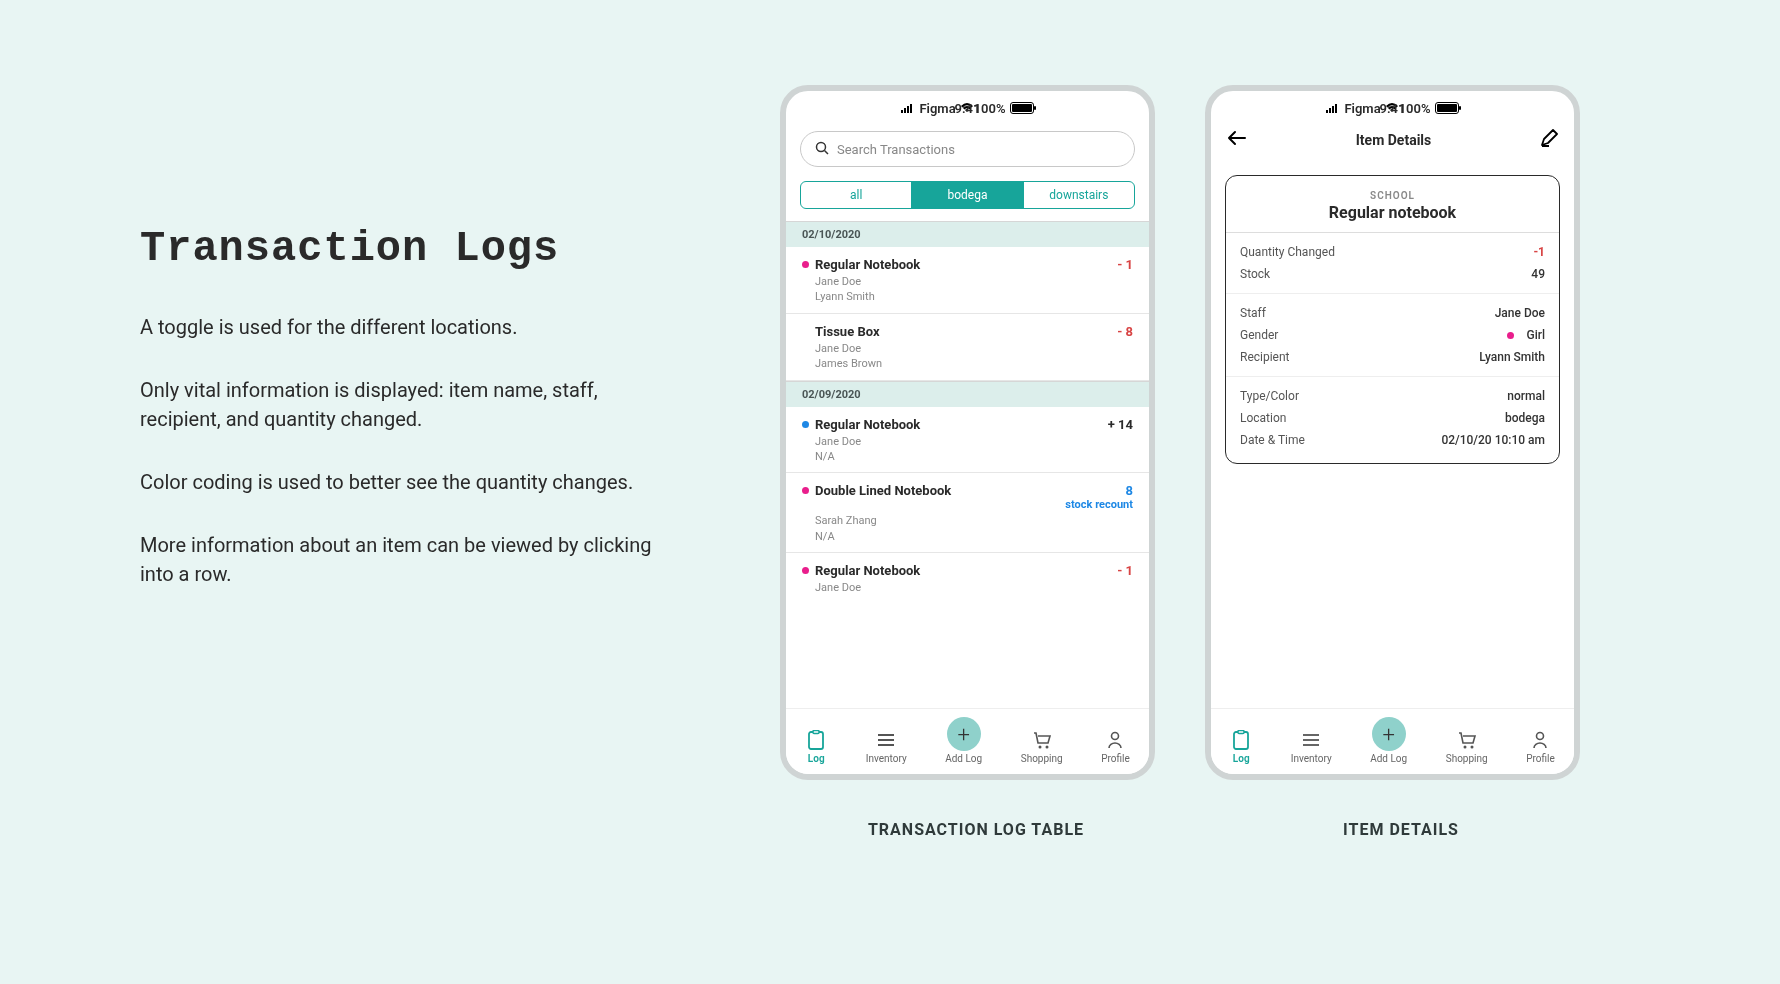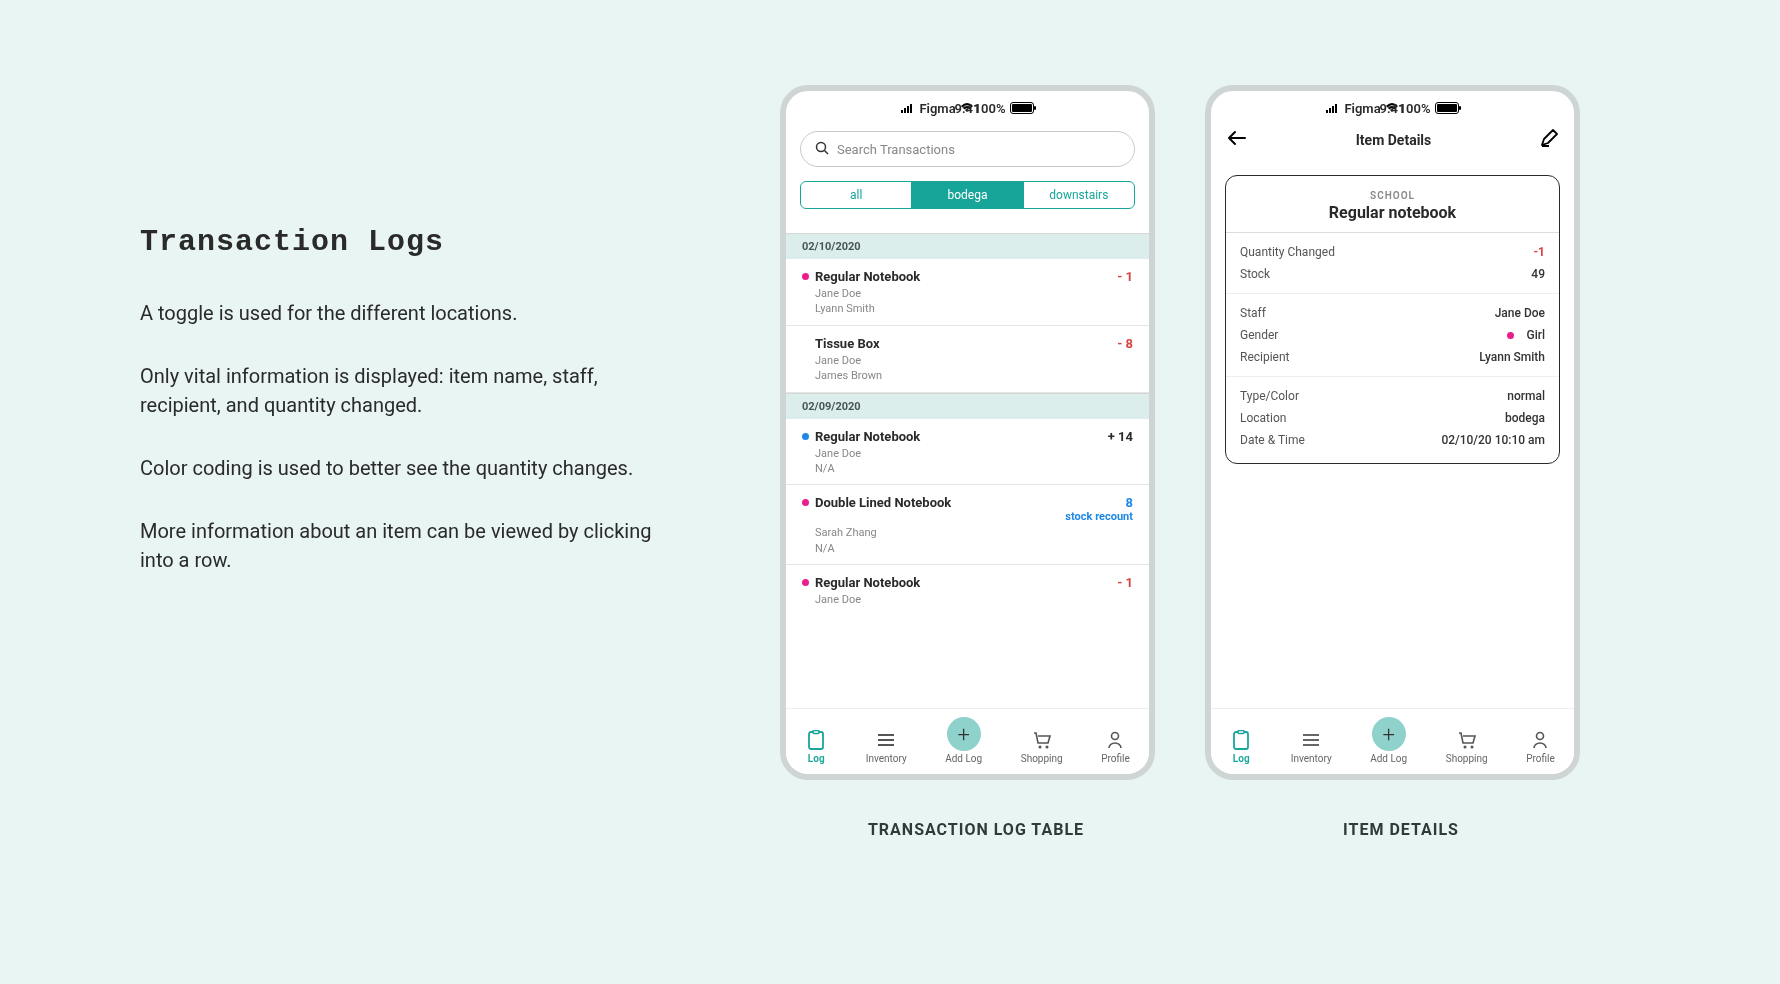--- a/index.html
+++ b/index.html
@@ -12,21 +12,21 @@
     color: #2a2a2a;
   }
   .description {
     position: absolute;
     left: 140px;
     top: 225px;
     width: 530px;
   }
   .description h1 {
     font-family: "Courier New", monospace;
-    font-size: 30px;
+    font-size: 42px;
     font-weight: 700;
     margin-bottom: 40px;
     letter-spacing: 1px;
   }
   .description p {
     font-size: 20px;
     line-height: 1.45;
     margin-bottom: 34px;
     color: #2a2a2a;
   }
@@ -93,21 +93,21 @@
   .segmented .active { background:#17a59a; color:#fff; }
 
   .date-header {
     background:#dceeeb;
     font-size:11px;
     font-weight:700;
     color:#4a5555;
     padding:6px 16px;
     border-top:1px solid #d6d6d6;
   }
-  .date-header.first { margin-top:24px; }
+  .date-header.first { margin-top:12px; }
 
   .log-row {
     padding: 10px 16px 8px;
     border-bottom:1px solid #e6e6e6;
     position:relative;
     cursor:pointer;
   }
   .row-head { display:flex; justify-content:space-between; align-items:flex-start; }
   .row-title { font-size:13px; font-weight:700; display:flex; align-items:center; gap:6px; }
   .dot { width:7px; height:7px; border-radius:50%; display:inline-block; }

